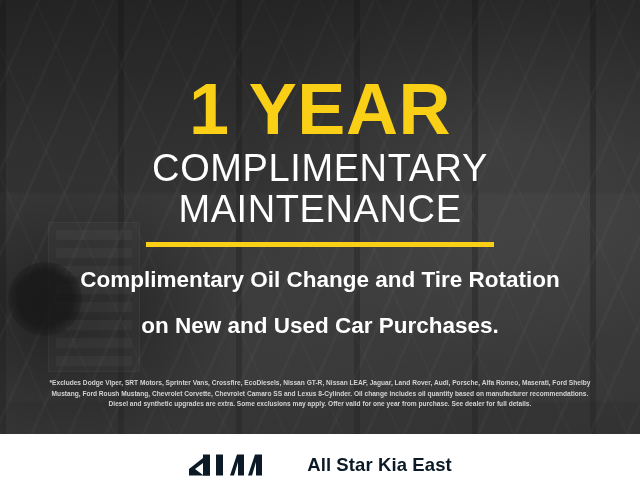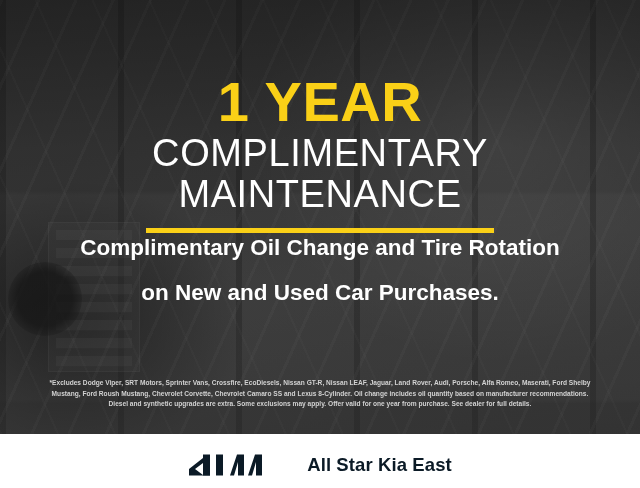--- a/index.html
+++ b/index.html
@@ -83,21 +83,21 @@
 
   
   #copy {
     position:absolute; inset:0;
     display:flex; flex-direction:column; align-items:center;
     text-align:center;
   }
 
   .headline-year {
     margin-top:76px;
-    font-size:56px;
+    font-size:72px;
     line-height:0.93;
     font-weight:700;
     letter-spacing:0.5px;
     color:#fad017;
     white-space:nowrap;
   }
 
   .headline-sub {
     margin-top:6px;
     font-size:38px;
@@ -109,20 +109,21 @@
   }
   .headline-sub.line2 { margin-top:2px;text-align:right; }
 
   .rule {
     margin-top:14px;
     width:348px; height:5px;
     background:#fad017;
   }
 
   .deck {
+    margin-top:18px;
     font-size:22.5px;
     line-height:1.30;
     font-weight:700;
     color:#ffffff;
     white-space:nowrap;
   }
 
   .disclaimer {
     position:absolute;
     left:10px; right:10px; top:378px;

